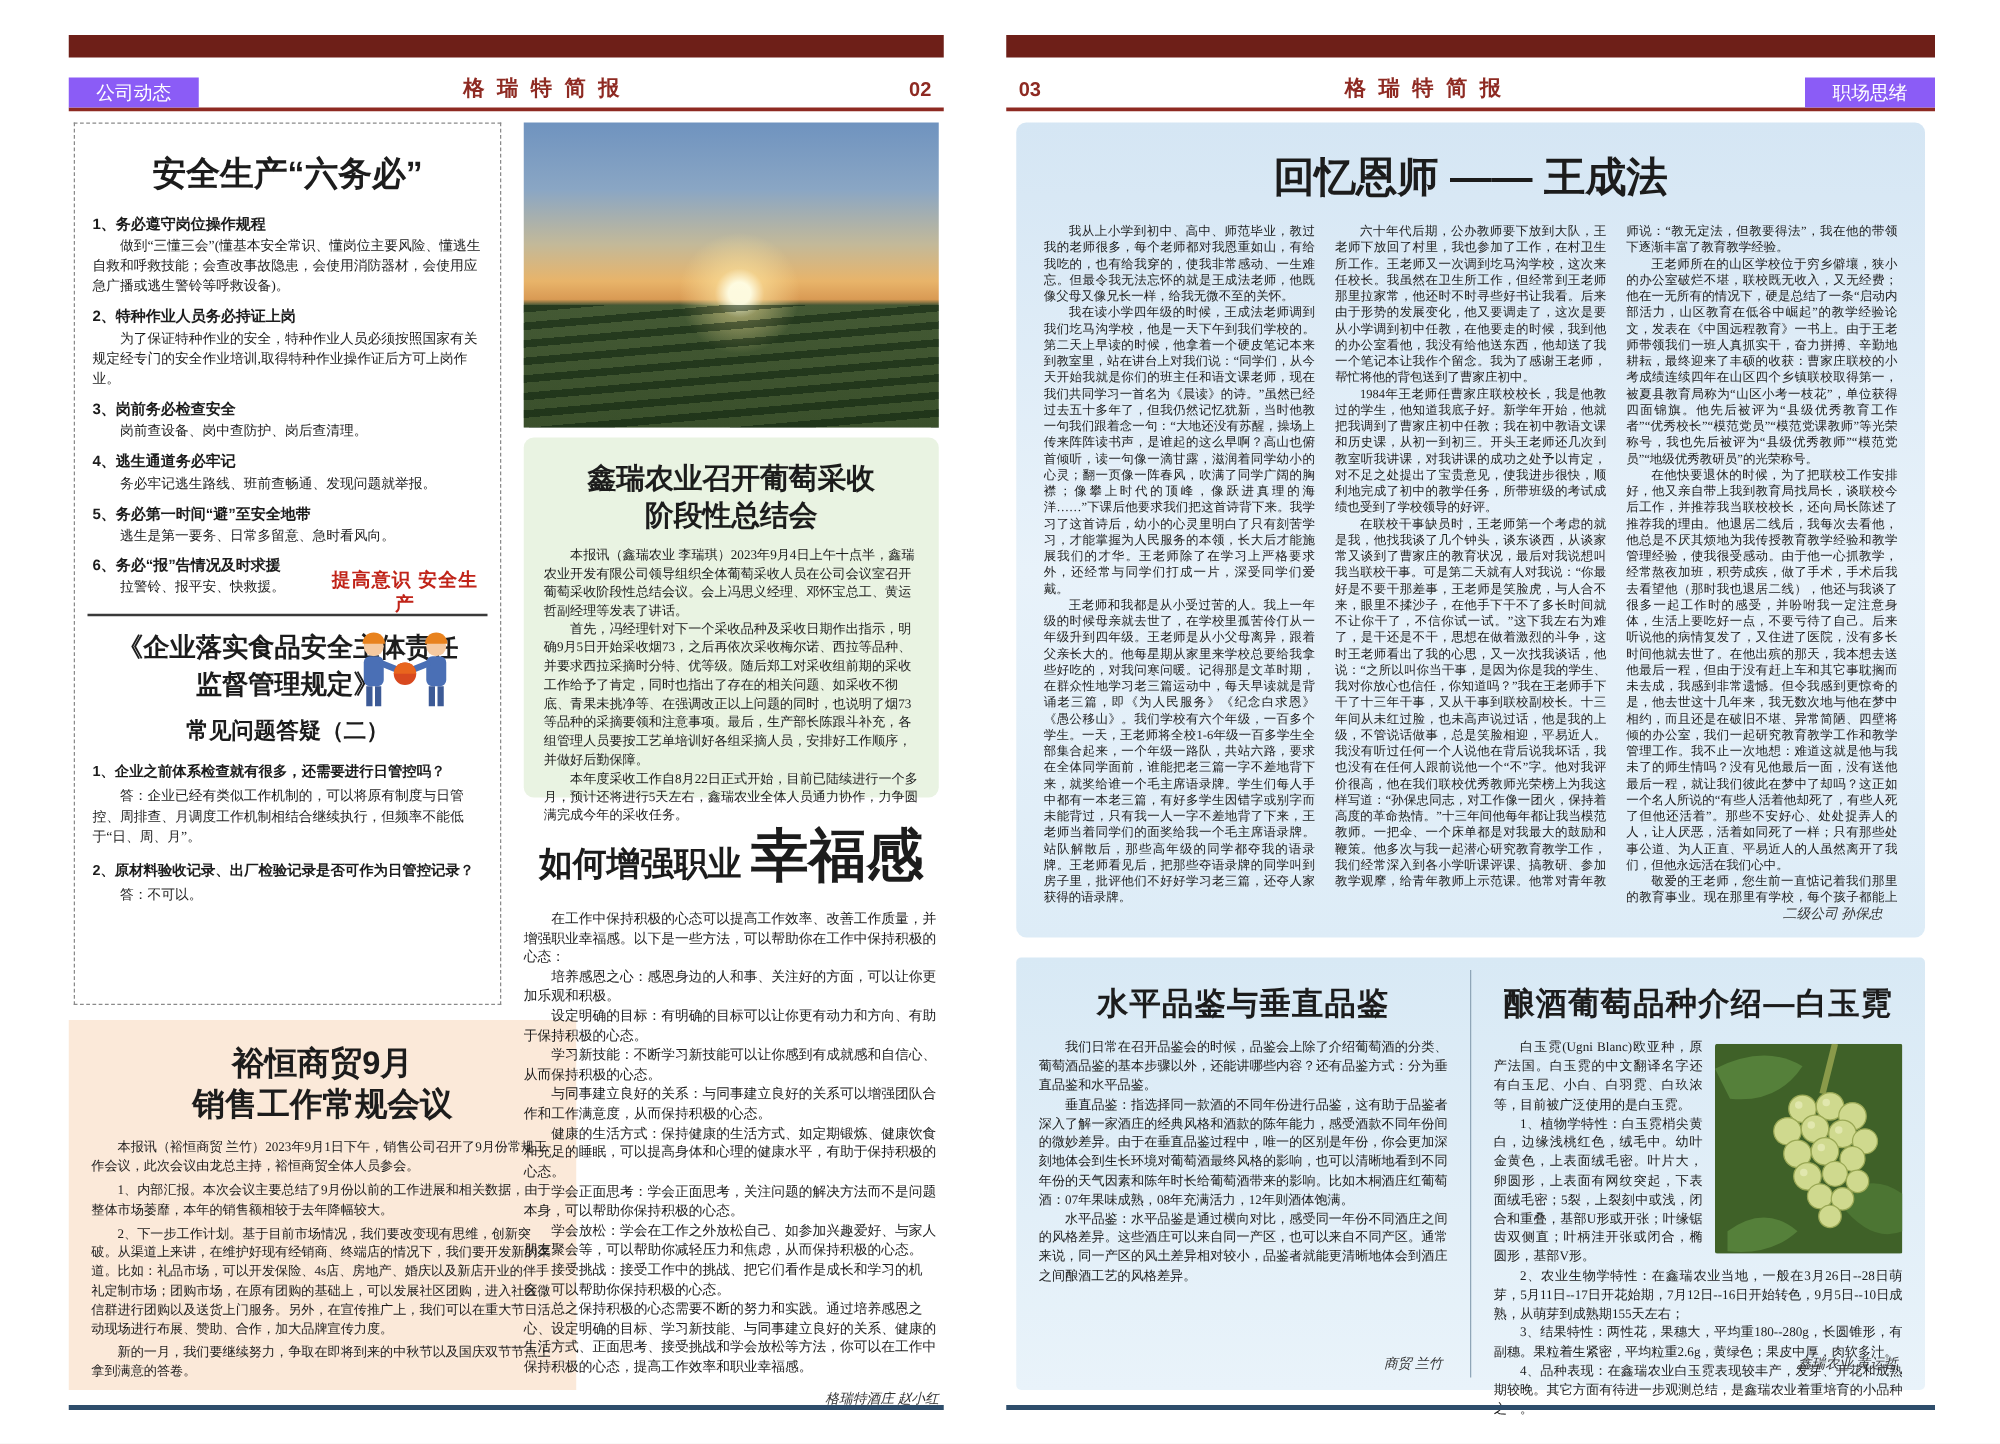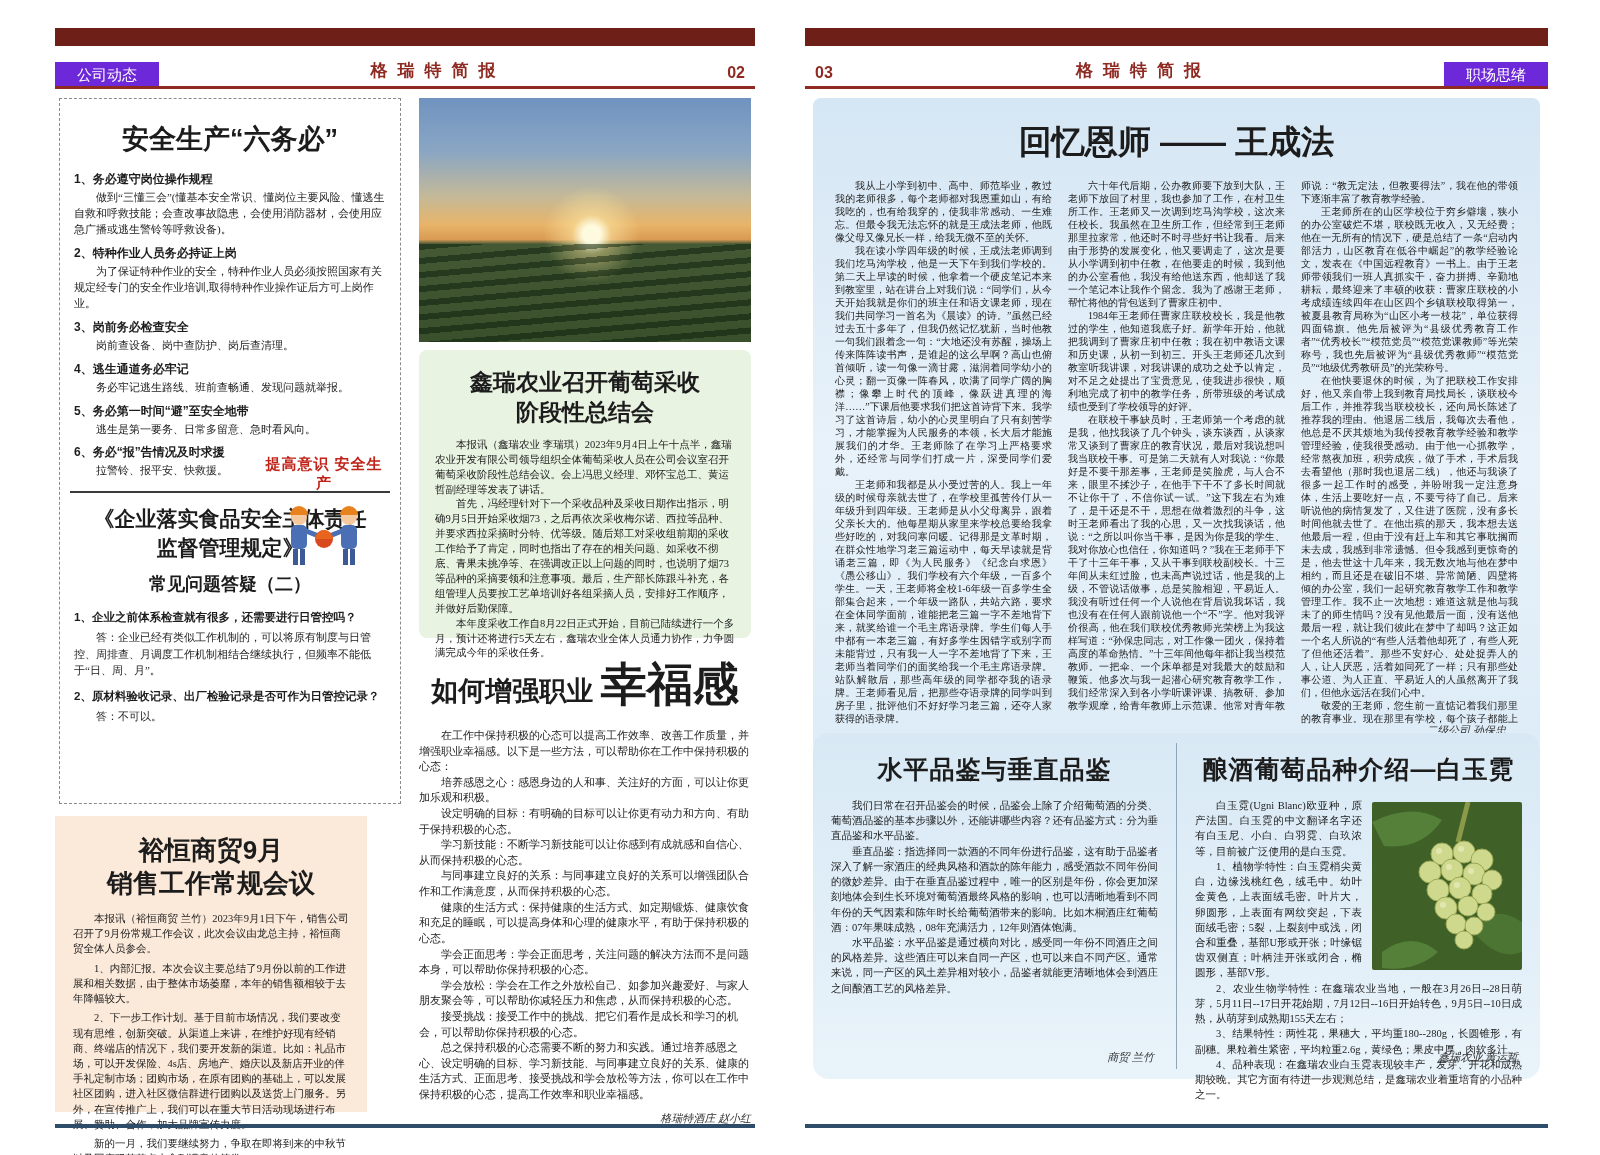--- a/index.html
+++ b/index.html
@@ -4,21 +4,21 @@
 <style>
   html,body{margin:0;padding:0;background:#f4f2ee;}
   #canvas{position:relative;width:1600px;height:1155px;background:#ffffff;overflow:hidden;
           font-family:"Liberation Serif","DejaVu Serif",serif;color:#1c1c1c;}
   .page{position:absolute;top:28px;height:1100px;background:#fff;}
   #page-left{left:55px;width:700px;}
   #page-right{left:805px;width:743px;}
   .topbar{position:absolute;top:0;left:0;right:0;height:18px;background:#6e1f18;}
   .pheader{position:absolute;top:26px;left:0;right:0;height:32px;border-bottom:3px solid #8e2a22;
            display:flex;align-items:flex-end;}
-  .badge{background:#6d28d9;color:#fff;font-family:"Liberation Sans",sans-serif;font-size:15px;
+  .badge{background:#8b5cf6;color:#fff;font-family:"Liberation Sans",sans-serif;font-size:15px;
          padding:5px 22px 4px;line-height:1;}
   .masthead{flex:1;text-align:center;color:#8e2a22;font-family:"Liberation Sans",sans-serif;
             font-weight:bold;font-size:17px;letter-spacing:10px;padding-bottom:4px;}
   .pageno{color:#8e2a22;font-family:"Liberation Sans",sans-serif;font-weight:bold;font-size:16px;
           padding:0 10px 4px;}
   .botbar{position:absolute;bottom:0;left:0;right:0;height:4px;background:#2e4d6b;}
 
   
   .dashedbox{position:absolute;left:4px;top:70px;width:342px;height:706px;
              border:1px dashed #8a8a8a;padding:10px 14px;box-sizing:border-box;}
@@ -29,21 +29,21 @@
   .safety-item-d{font-size:11px;line-height:1.45;margin:0;text-indent:2em;}
   .cartoon{position:absolute;right:16px;top:356px;width:120px;text-align:center;}
   .cartoon-cap{color:#c02318;font-family:"Liberation Sans",sans-serif;font-weight:bold;
                font-size:15px;letter-spacing:1px;margin-bottom:2px;}
   .h-qa{font-family:"Liberation Sans",sans-serif;font-weight:bold;font-size:21px;text-align:center;
         line-height:1.35;margin:6px 0 10px;}
   .h-qa-sub{font-family:"Liberation Sans",sans-serif;font-weight:bold;font-size:18px;text-align:center;
             margin:0 0 14px;}
   .qa-q{font-family:"Liberation Sans",sans-serif;font-weight:bold;font-size:11.5px;margin:10px 0 4px;}
   .qa-a{font-size:11px;line-height:1.5;margin:0;text-indent:2em;}
-  .peachbox{position:absolute;left:0;top:788px;width:312px;height:296px;background:#fbe9d9;
+  .peachbox{position:absolute;left:0;top:788px;width:406px;height:296px;background:#fbe9d9;
             padding:14px 18px;box-sizing:border-box;}
   .h-meeting{font-family:"Liberation Sans",sans-serif;font-weight:bold;font-size:26px;
              text-align:center;line-height:1.25;margin:4px 0 12px;}
   .meeting-p{font-size:10.5px;line-height:1.45;margin:0 0 4px;text-indent:2em;}
 
   
   .photo{position:absolute;left:364px;top:70px;width:332px;height:244px;
          background:
            radial-gradient(circle at 52% 56%, rgba(255,255,230,.95) 0 4%, rgba(255,230,160,.55) 9%, rgba(255,210,130,0) 22%),
            linear-gradient(180deg,#6f93bf 0%,#8aa6c4 22%,#c3b999 40%,#e8b46a 52%,#d99a54 58%,#3c5233 60%,#2f4527 100%);}
@@ -64,21 +64,21 @@
   
   .memoirbox{position:absolute;left:8px;top:70px;width:727px;height:652px;border-radius:8px;
              background:linear-gradient(180deg,#d5e6f4 0%,#e8f2fa 55%,#ddecf7 100%);
              padding:14px 22px;box-sizing:border-box;}
   .h-memoir{font-family:"Liberation Sans",sans-serif;font-weight:bold;font-size:33px;
             text-align:center;margin:8px 0 14px;}
   .memoir-cols{column-count:3;column-gap:16px;height:552px;overflow:hidden;text-align:justify;}
   .memoir-p{font-size:10px;line-height:1.3;margin:0;text-indent:2em;}
   .memoir-sig{position:absolute;right:34px;bottom:12px;font-style:italic;font-size:11px;color:#333;}
 
-  .bottombox{position:absolute;left:8px;top:705px;width:727px;height:346px;border-radius:16px;
+  .bottombox{position:absolute;left:8px;top:738px;width:727px;height:346px;border-radius:4px;
              background:linear-gradient(180deg,#d8e9f5 0%,#e9f3fa 100%);display:flex;box-sizing:border-box;
              padding:10px 0;}
   .bb-half{flex:1;padding:6px 18px;box-sizing:border-box;position:relative;}
   .bb-left{border-right:1px solid #8fa6b8;}
   .h-bb{font-family:"Liberation Sans",sans-serif;font-weight:bold;font-size:25px;text-align:center;
         margin:4px 0 12px;letter-spacing:1px;}
   .bb-p{font-size:10.5px;line-height:1.45;margin:0;text-indent:2em;text-align:justify;}
   .grapephoto{float:right;width:150px;height:168px;margin:4px 0 6px 10px;border-radius:2px;overflow:hidden;}
   .bb-sig{position:absolute;right:22px;bottom:4px;font-style:italic;font-size:11px;color:#333;}
 </style>

